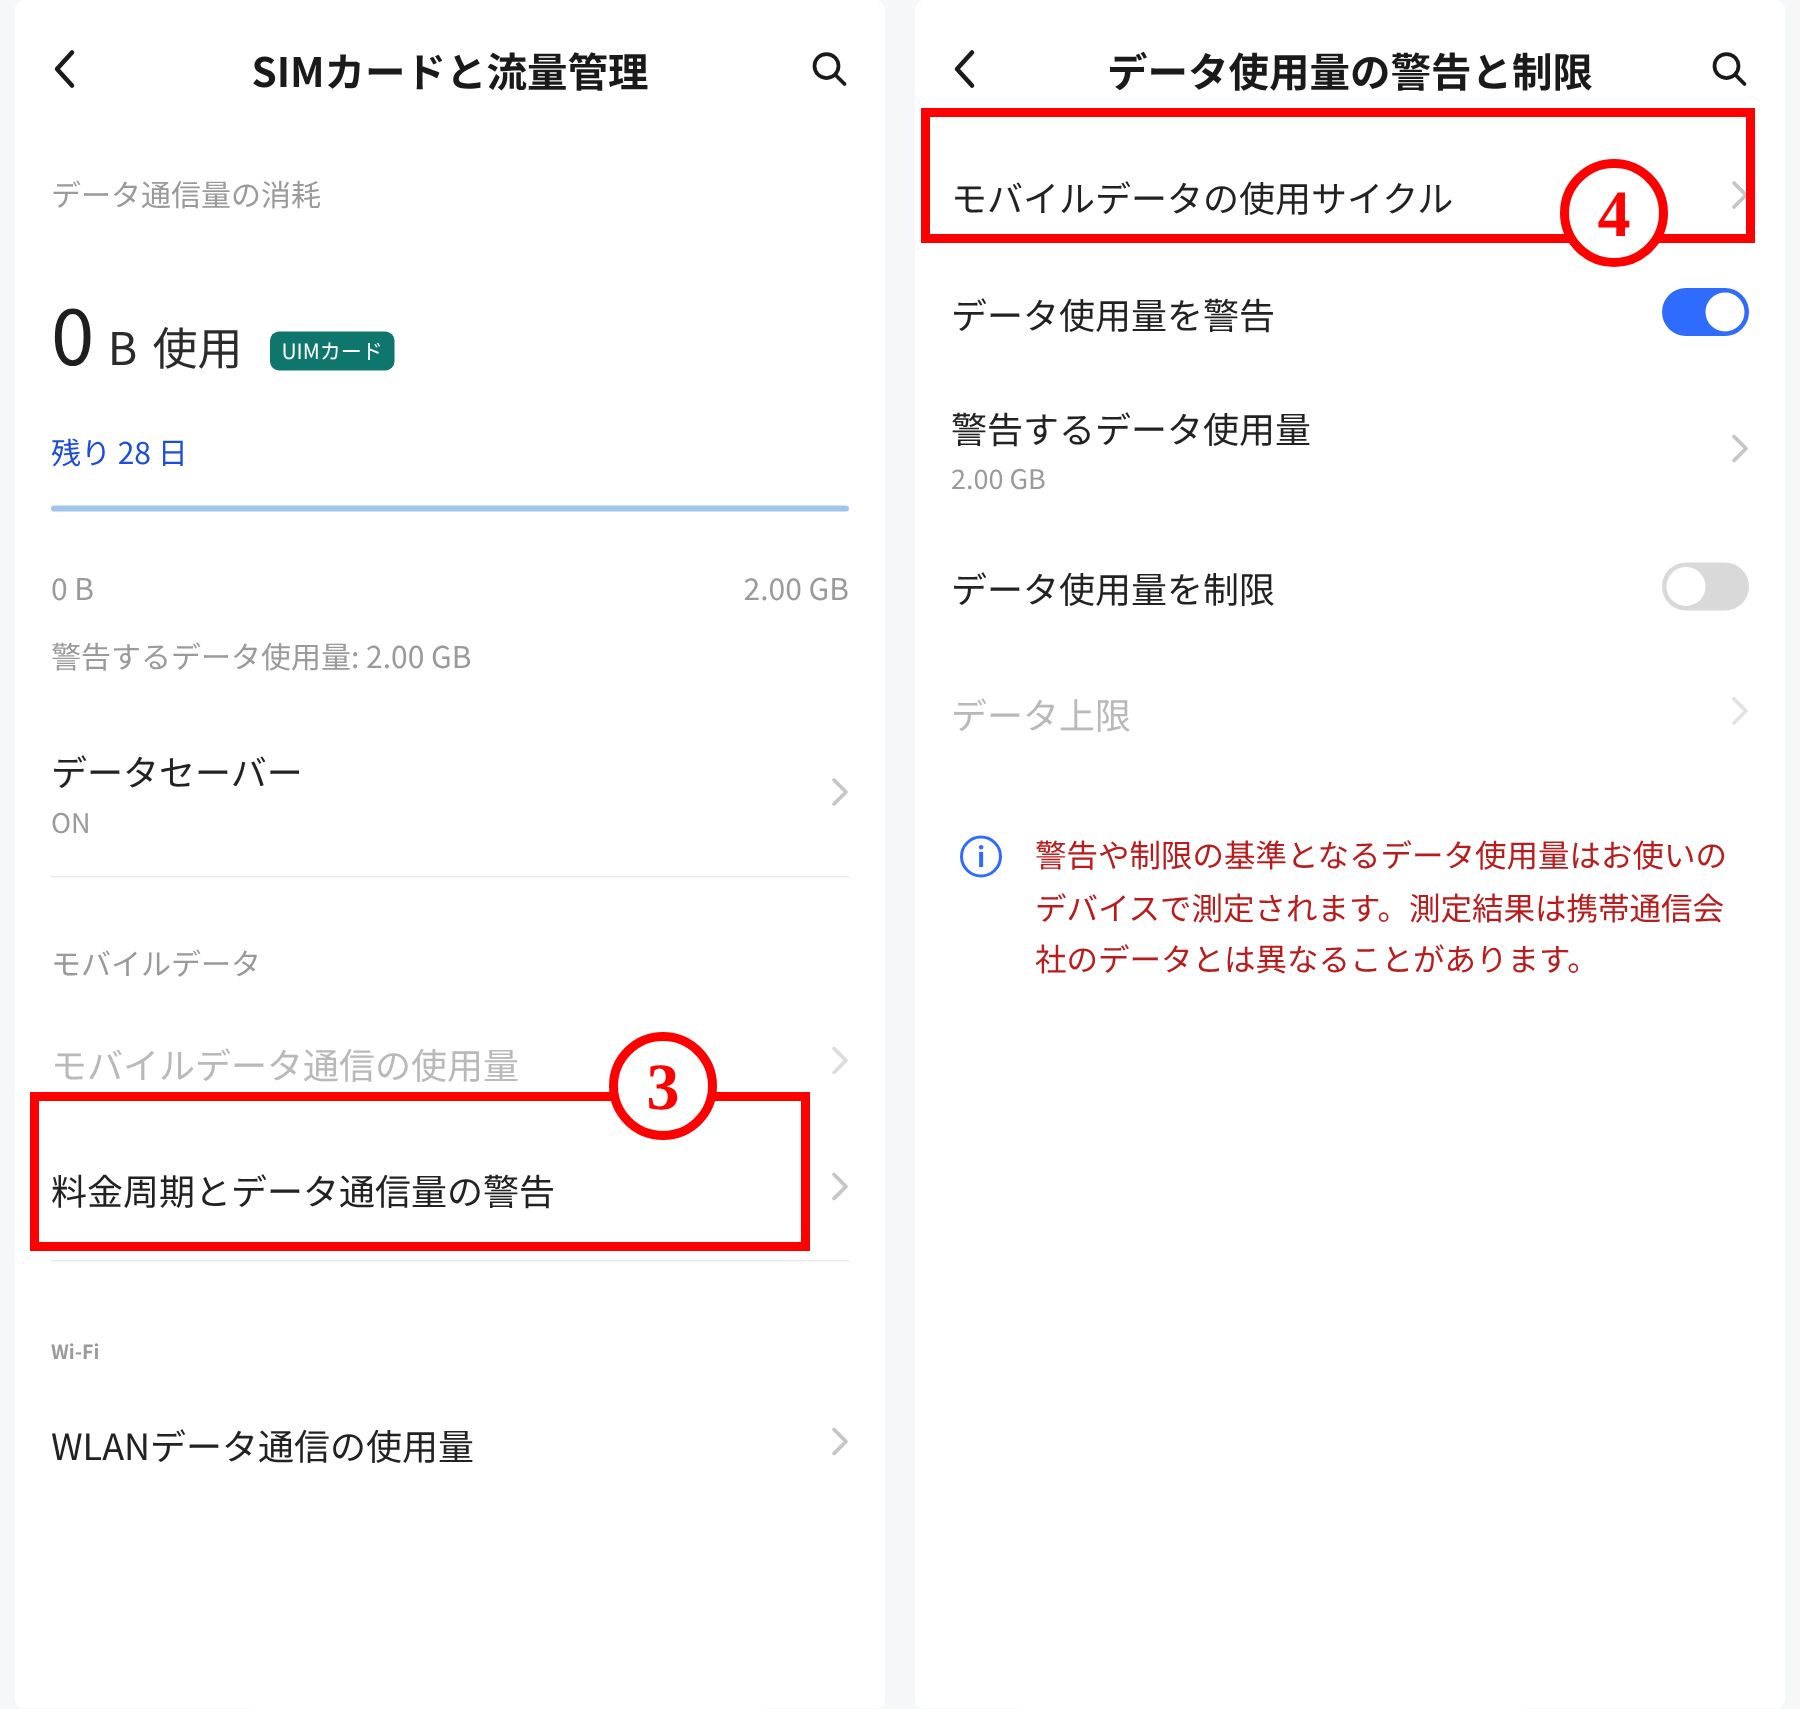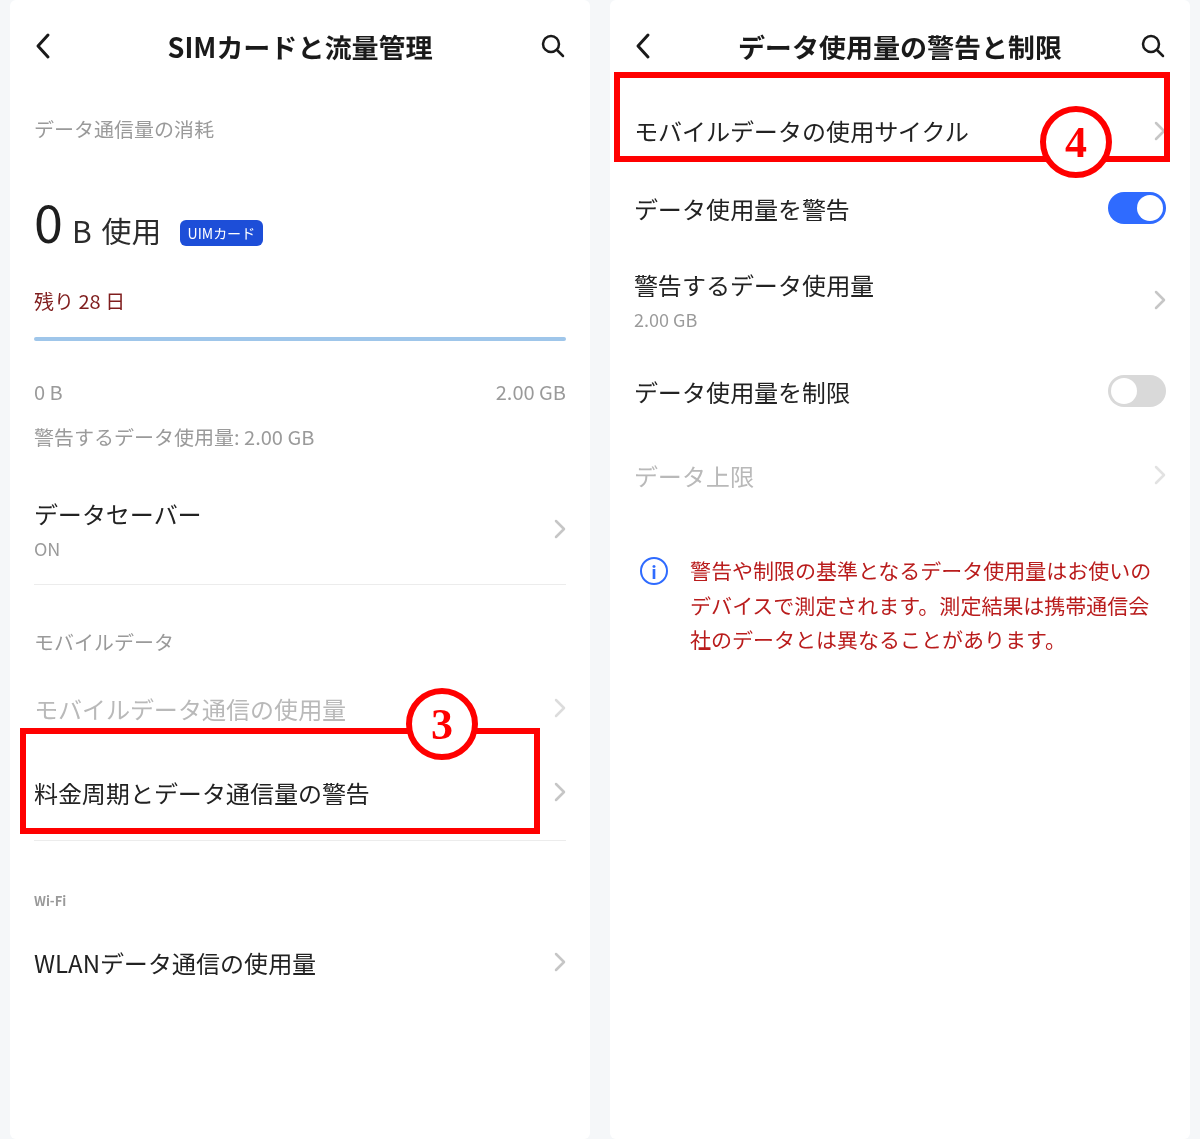--- a/index.html
+++ b/index.html
@@ -54,31 +54,31 @@
   .usage-unit {
     font-size: 30px;
     color: #2b2b2b;
   }
   .usage-label {
     font-size: 30px;
     color: #2b2b2b;
   }
   .badge {
     display:inline-block;
-    background:#1d4ed8;
+    background:#0f766e;
     color:#fff;
     font-size:14px;
     border-radius:6px;
     padding:3px 8px;
     margin-left:8px;
     position:relative;
     top:-4px;
   }
   .remain {
-    color:#7f1d1d;
+    color:#1d4ed8;
     font-size:20px;
     padding: 28px 24px 0;
   }
   .bar-wrap { padding: 22px 24px 0; }
   .bar {
     height:4px;
     background:#9fc6ea;
     width:100%;
     border-radius:2px;
   }

